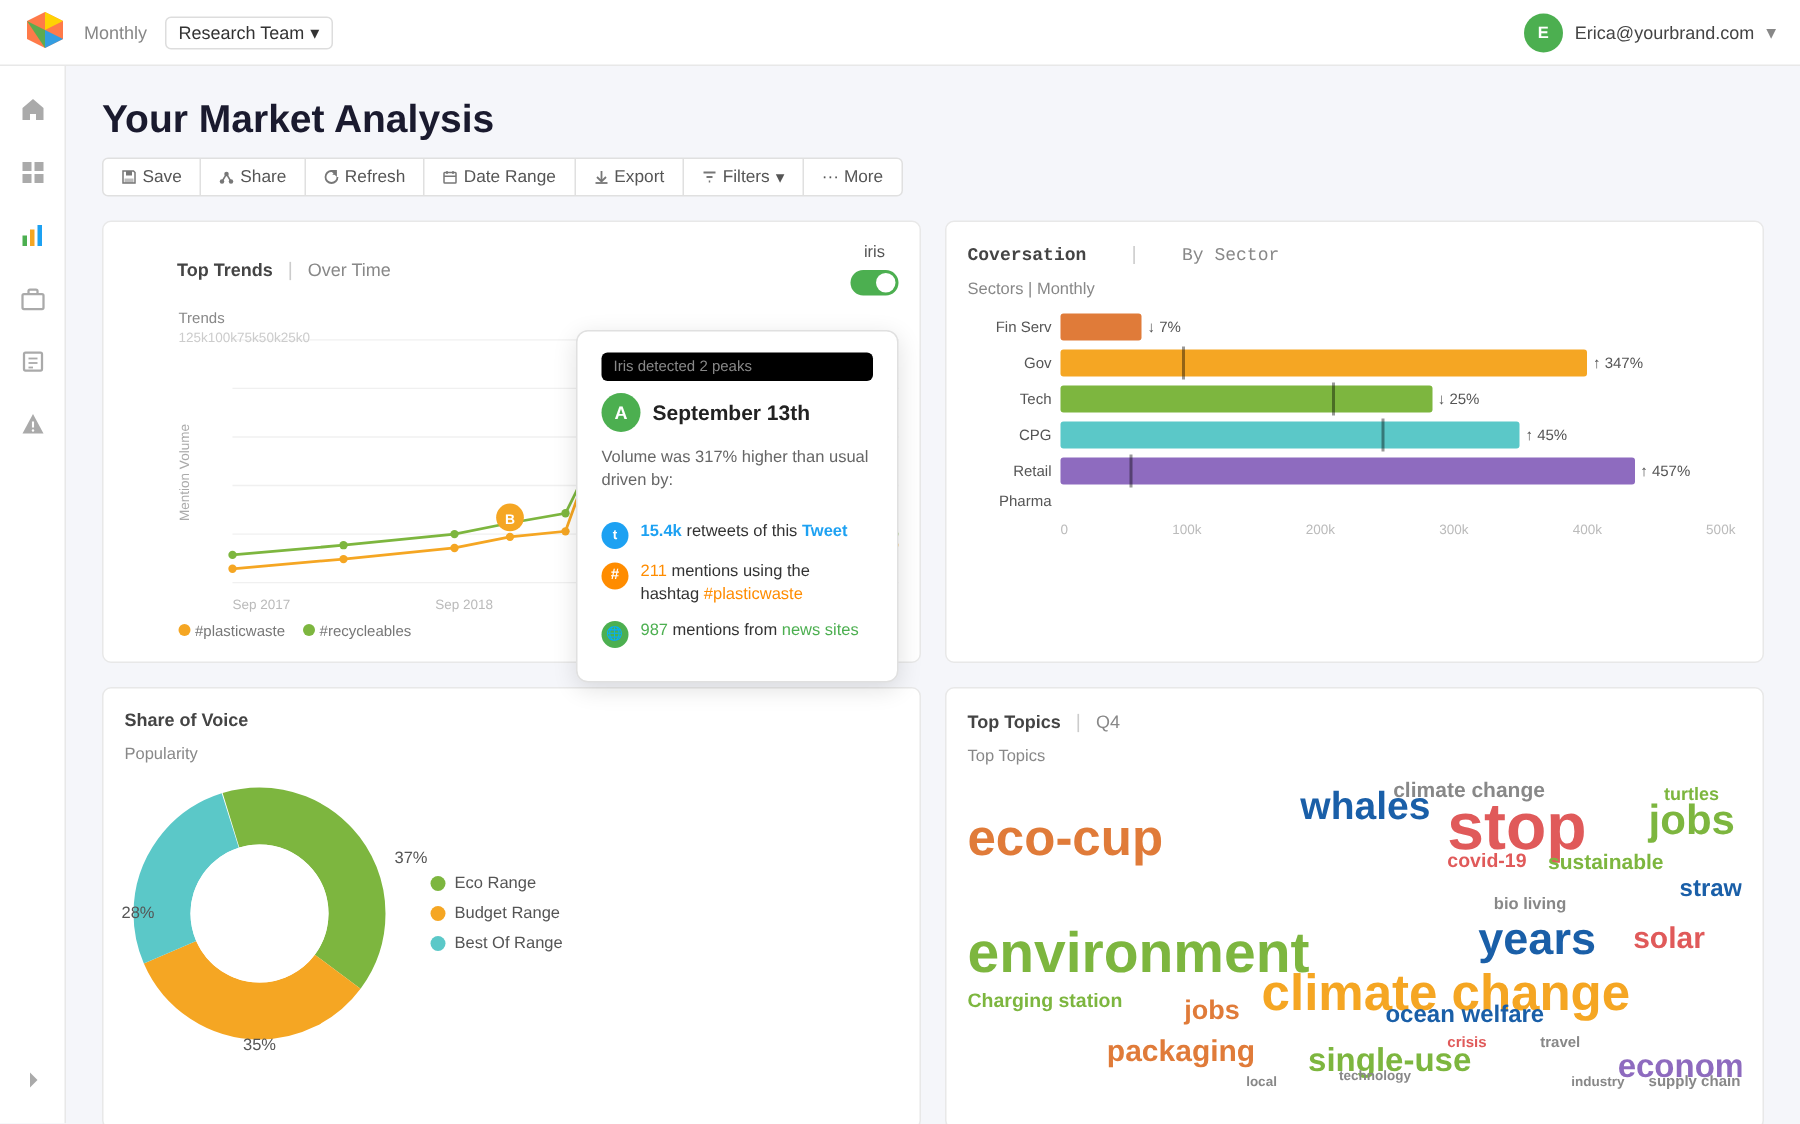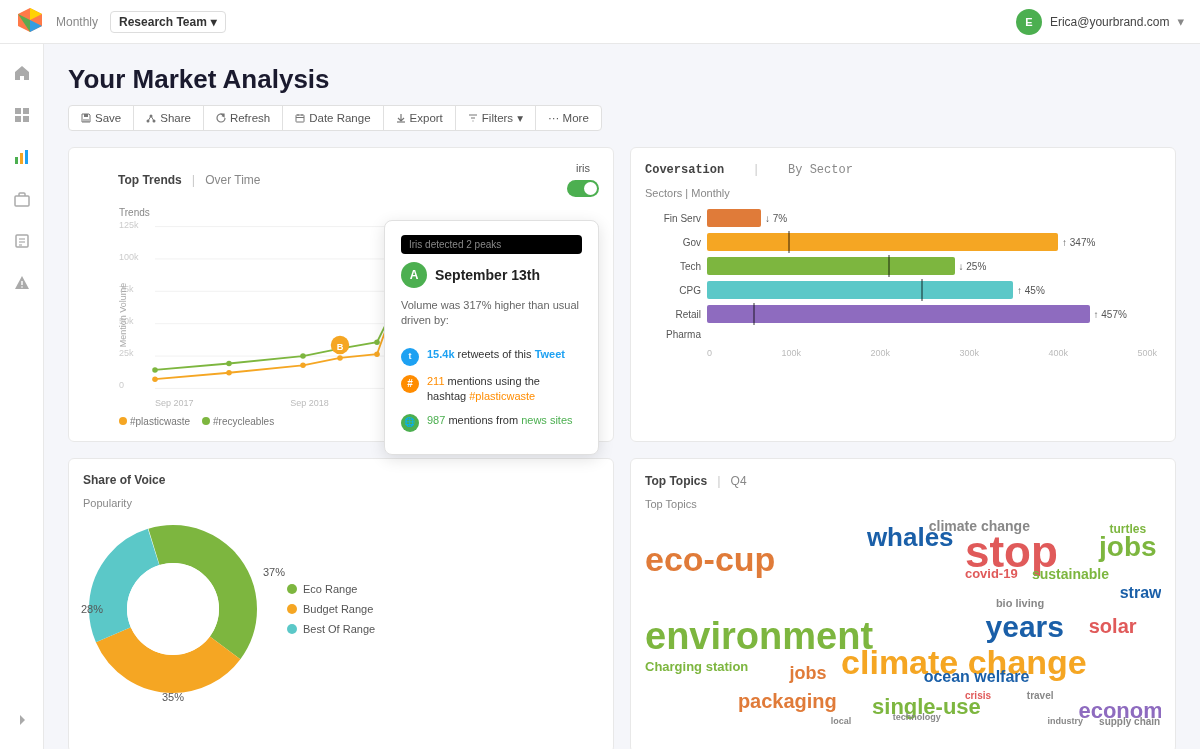--- a/index.html
+++ b/index.html
@@ -1,21 +1,21 @@
 <!DOCTYPE html>
 <html><head>
   <meta charset="utf-8">
   <style>
     * { box-sizing: border-box; margin: 0; padding: 0; }
     body { font-family: -apple-system, BlinkMacSystemFont, 'Segoe UI', sans-serif; background: #f5f6fa; color: #333; font-size: 13px; }
 
     
     .topbar { display: flex; align-items: center; background: #fff; border-bottom: 1px solid #e8e8e8; padding: 0 16px; height: 44px; gap: 12px; }
     .project-label { color: #888; font-size: 12px; }
-    .project-select { display: flex; align-items: center; gap: 4px; border: 1px solid #ddd; border-radius: 4px; padding: 3px 8px; cursor: pointer; font-size: 12px; background: #fff; font-weight: bold; }
+    .project-select { display: flex; align-items: center; gap: 4px; border: 1px solid #ddd; border-radius: 4px; padding: 3px 8px; cursor: pointer; font-size: 12px; background: #fff; }
     .topbar-right { margin-left: auto; display: flex; align-items: center; gap: 8px; }
     .user-avatar { width: 26px; height: 26px; background: #4caf50; border-radius: 50%; display: flex; align-items: center; justify-content: center; color: #fff; font-size: 11px; font-weight: bold; }
     .user-email { font-size: 12px; color: #444; }
 
     
     .layout { display: flex; height: calc(100vh - 44px); }
 
     
     .sidebar { width: 44px; background: #fff; border-right: 1px solid #e8e8e8; display: flex; flex-direction: column; align-items: center; padding: 12px 0; gap: 8px; }
     .sidebar-item { width: 34px; height: 34px; display: flex; align-items: center; justify-content: center; border-radius: 6px; cursor: pointer; color: #aaa; }
@@ -232,21 +232,21 @@
             <div class="toggle">
               <div class="toggle-dot"></div>
             </div>
           </div>
         </div>
 
         <div style="position:relative;">
           <div style="font-size:10px;color:#888;margin-bottom:2px;margin-left:36px;">Trends</div>
           <div class="trend-chart-wrap">
             
-            <div style="position:absolute;left:0;top:0;height:170px;display:flex;flex-direction:column;justify-content:space-between;font-size:9px;color:#ccc;">
+            <div style="position:absolute;left:0;top:0;height:170px;display:flex;justify-content:space-between;font-size:9px;color:#ccc;">
               <span>125k</span>
                 <span>100k</span>
                 <span>75k</span>
                 <span>50k</span>
                 <span>25k</span>
                 <span>0</span>
             </div>
             
             <div style="position:absolute;left:-28px;top:50%;transform:translateY(-50%) rotate(-90deg);font-size:9px;color:#aaa;white-space:nowrap;">Mention Volume</div>
             

